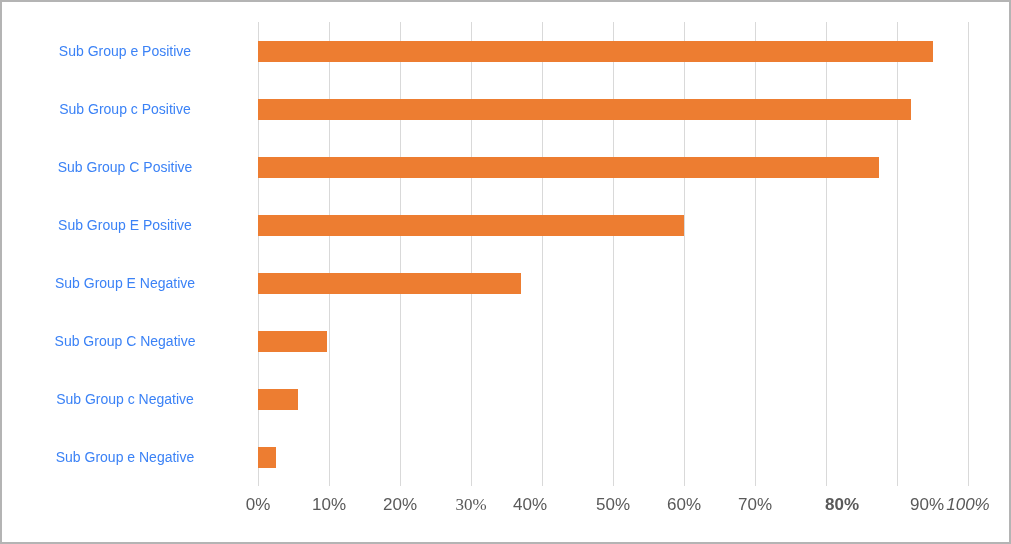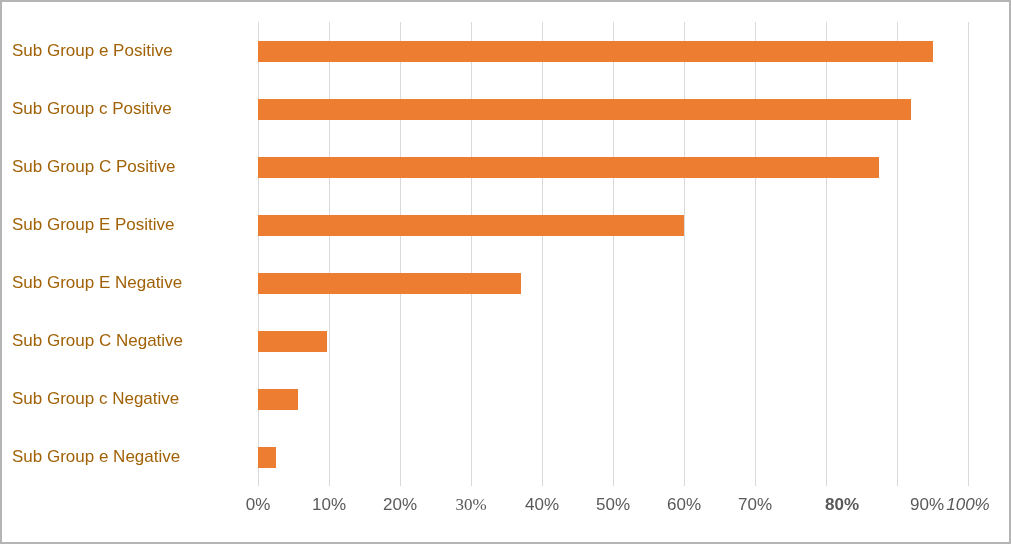--- a/index.html
+++ b/index.html
@@ -22,23 +22,23 @@
     position: absolute;
     left: 10px;
     top: 20px;
     width: 226px;
     height: 464px;
   }
   .cat-label {
     position: absolute;
     right: 0;
     width: 100%;
-    text-align: left;
-    color: #a16207;
-    font-size: 17px;
+    text-align: center;
+    color: #3b82f6;
+    font-size: 14px;
     line-height: 20px;
     white-space: nowrap;
   }
   
   #plot-area {
     position: absolute;
     left: 256px;
     top: 20px;
     width: 710px;
     height: 464px;
@@ -109,21 +109,21 @@
       <div class="bar" title="Sub Group C Negative: 9.7%" style="left: 0px; top: 308.5px; width: 68.87px; background: rgb(237, 125, 49);"></div>
       <div class="bar" title="Sub Group c Negative: 5.6%" style="left: 0px; top: 366.5px; width: 39.76px; background: rgb(237, 125, 49);"></div>
       <div class="bar" title="Sub Group e Negative: 2.5%" style="left: 0px; top: 424.5px; width: 17.75px; background: rgb(237, 125, 49);"></div>
     </div>
 
   <div id="value-axis">
       <div class="tick-label" style="left: 0px;">0%</div>
       <div class="tick-label" style="left: 71px;">10%</div>
       <div class="tick-label" style="left: 142px;">20%</div>
       <div class="tick-label" style="left: 213px; font-family: Liberation Serif, serif;">30%</div>
-      <div class="tick-label" style="left: 284px;">40%</div>
+      <div class="tick-label" style="left: 272px;">40%</div>
       <div class="tick-label" style="left: 355px;">50%</div>
       <div class="tick-label" style="left: 426px; text-align: center;">60%</div>
       <div class="tick-label" style="left: 497px;">70%</div>
       <div class="tick-label" style="left: 584px; font-weight: bold;">80%</div>
       <div class="tick-label" style="left: 639px; margin-left: 30px;">90%</div>
       <div class="tick-label" style="left: 710px; font-style: italic;">100%</div>
     </div>
 
 </div>
 

